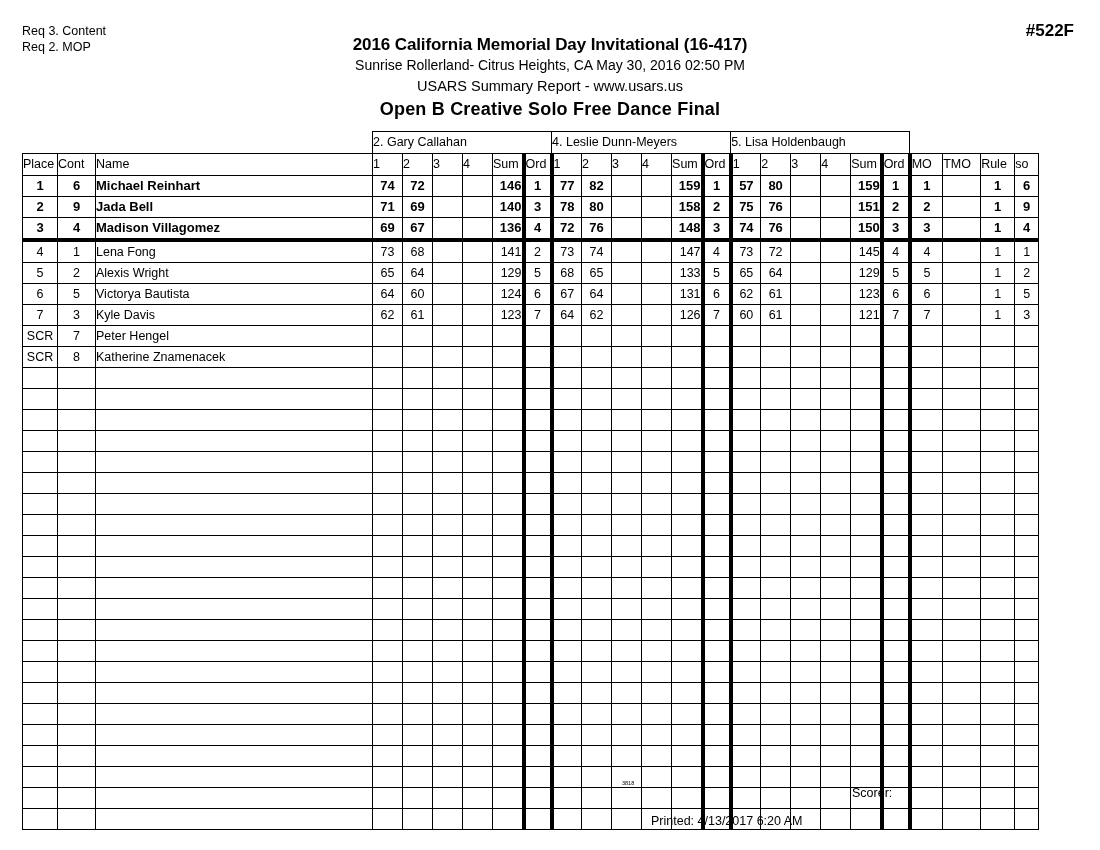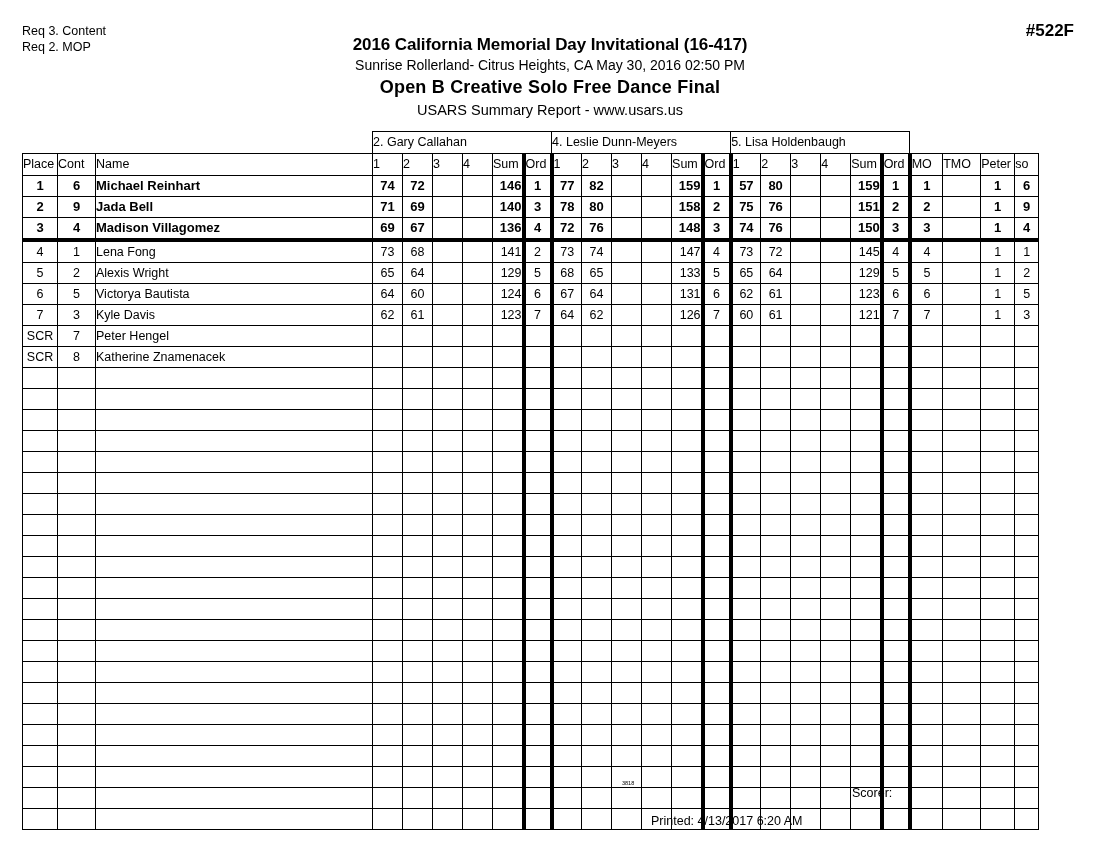--- a/index.html
+++ b/index.html
@@ -112,22 +112,22 @@
 <body>
 
 <div id="req-block">
   <div>Req 3.  Content</div>
   <div>Req 2.  MOP</div>
 </div>
 
 <div id="title-block">
   <div id="meet-title">2016 California Memorial Day Invitational (16-417)</div>
   <div id="meet-venue">Sunrise Rollerland- Citrus Heights, CA  May 30, 2016  02:50 PM</div>
+  <div id="report-line">USARS Summary Report - www.usars.us</div>
   <div id="event-title">Open B Creative Solo Free Dance Final</div>
-  <div id="report-line">USARS Summary Report - www.usars.us</div>
 </div>
 
 <div id="event-code">#522F</div>
 
 <div id="sheet">
   <table class="grid">
     <colgroup>
       <col style="width:35px">
       <col style="width:38px">
       <col style="width:277px">
@@ -179,21 +179,21 @@
           <td class="thickR">Sum</td>
           <td class="thickR">Ord</td>
           <td class="thickL">1</td>
           <td class="">2</td>
           <td class="">3</td>
           <td class="">4</td>
           <td class="thickR">Sum</td>
           <td class="thickR">Ord</td>
           <td>MO</td>
           <td>TMO</td>
-          <td>Peter</td>
+          <td>Rule</td>
           <td>so</td>
         </tr>
         <tr class="medal">
           <td class="c-place">1</td>
           <td class="c-cont">6</td>
           <td class="c-name">Michael Reinhart</td>
           <td class="c-num">74</td>
           <td class="c-num">72</td>
           <td class="c-num"></td>
           <td class="c-num"></td>

